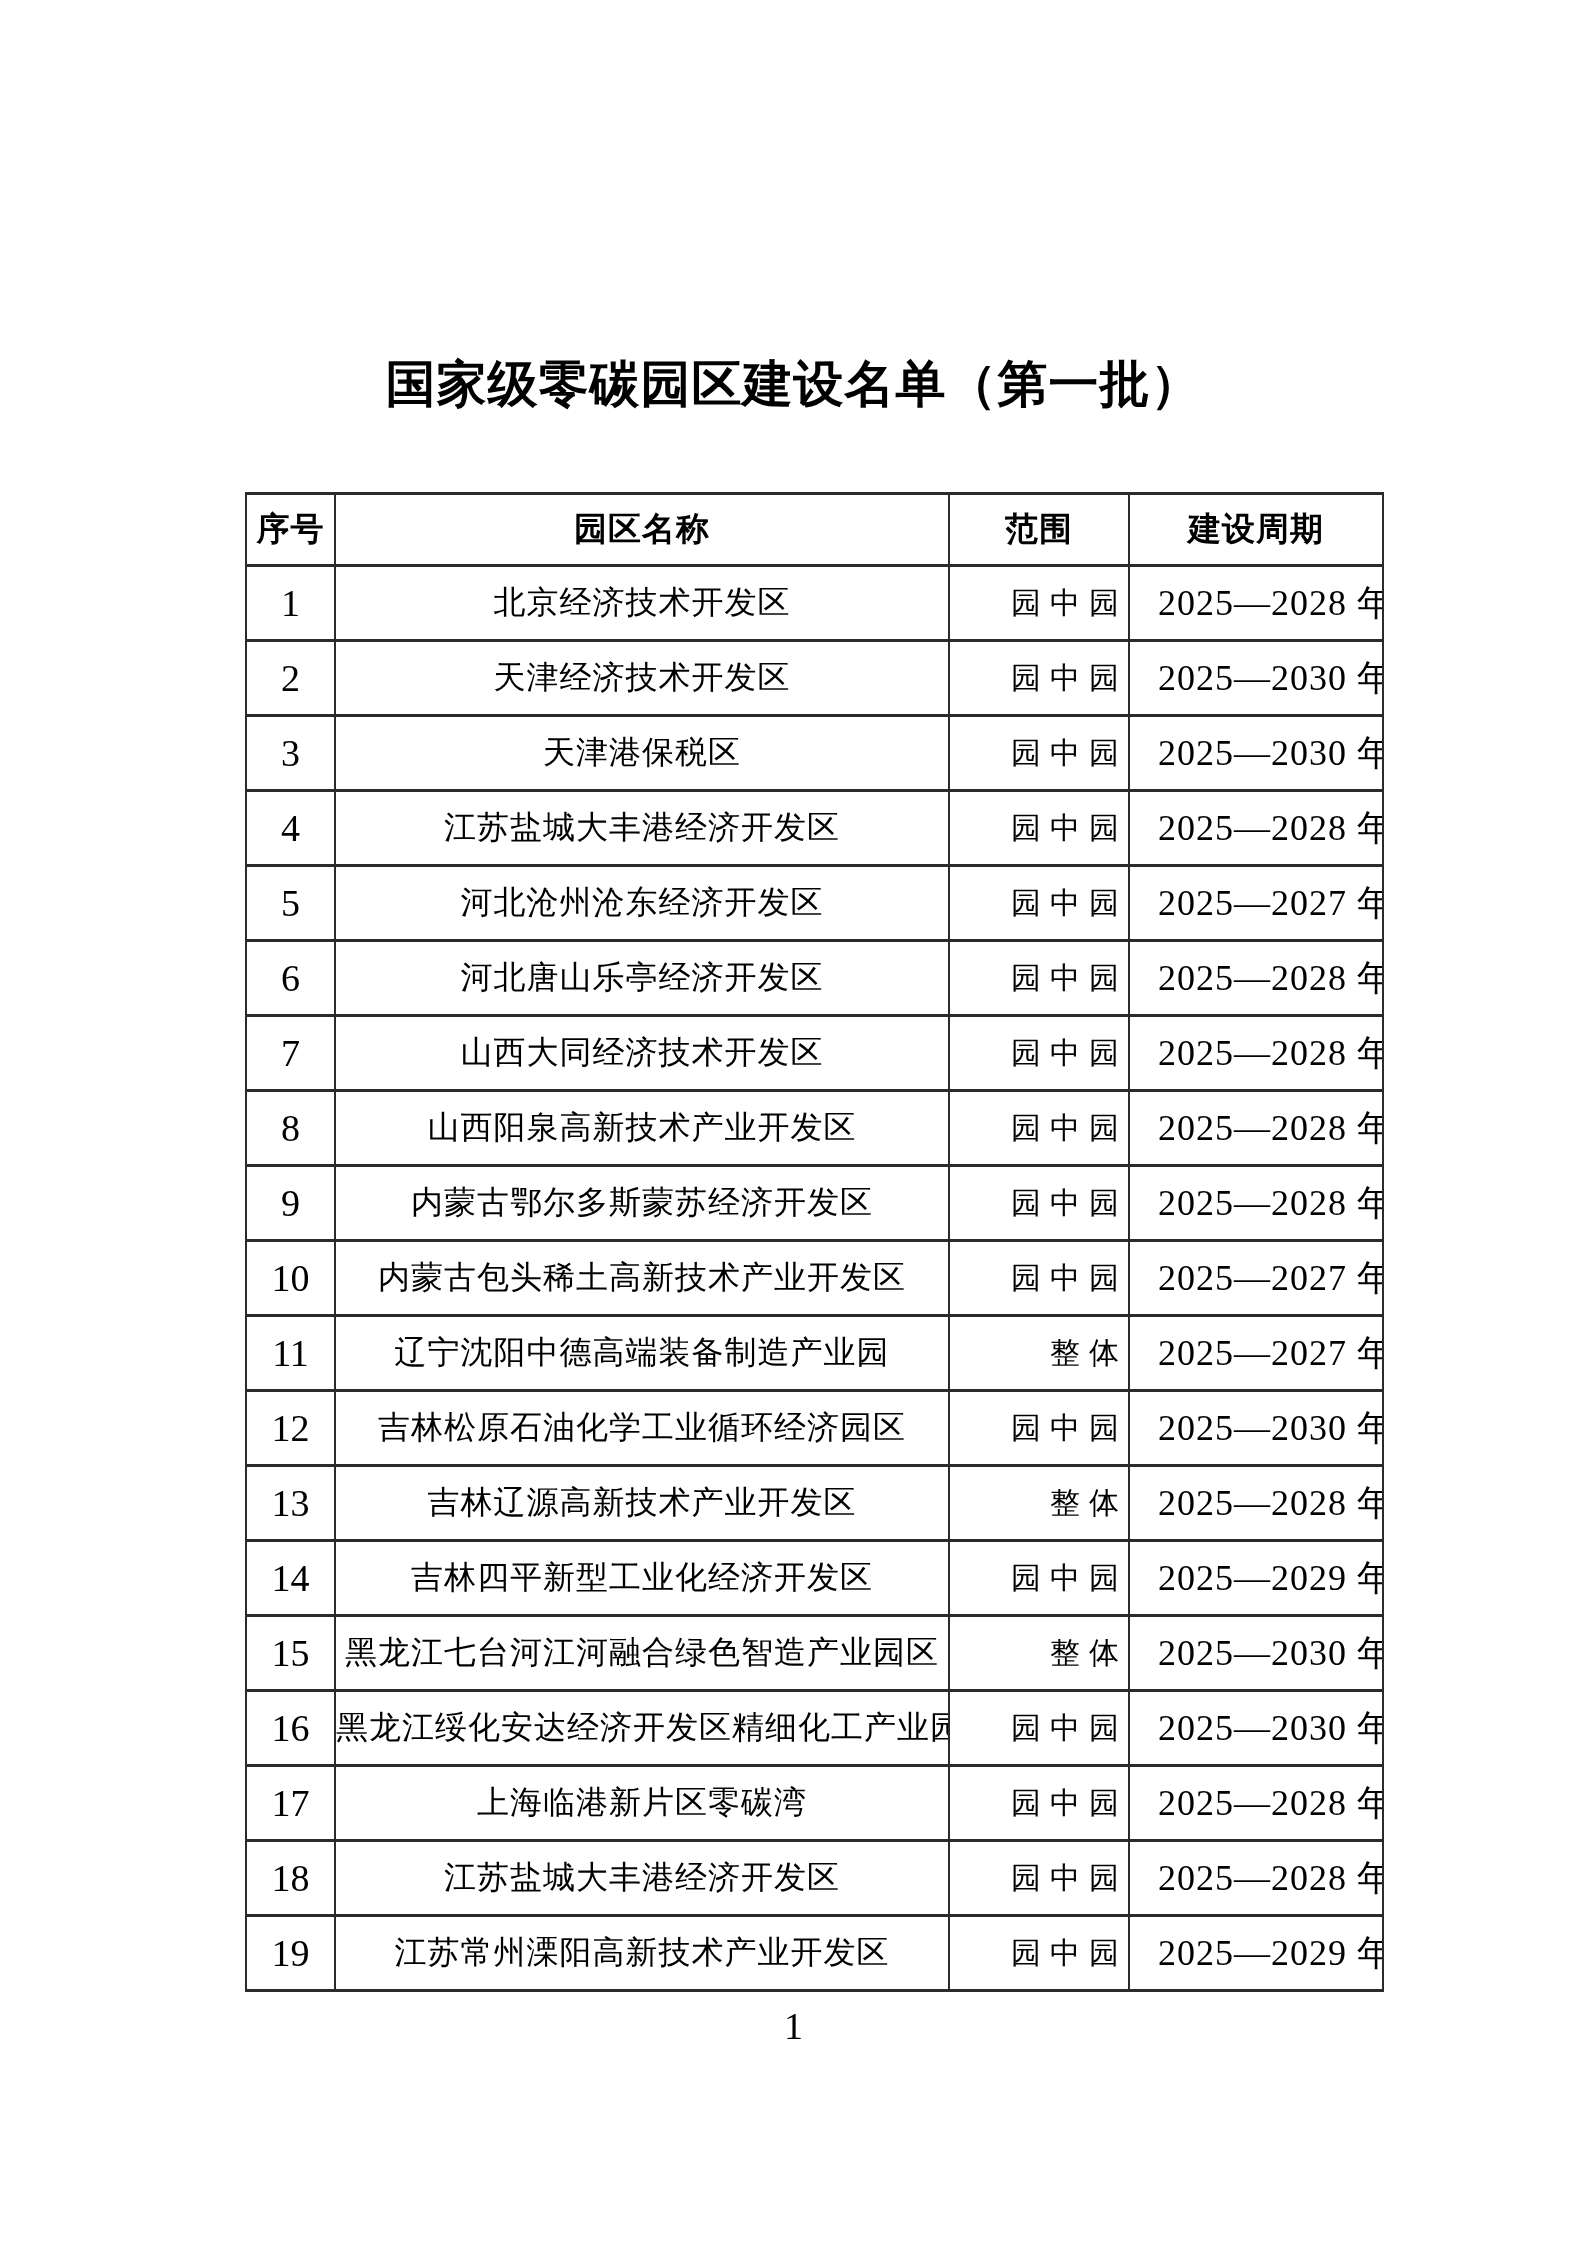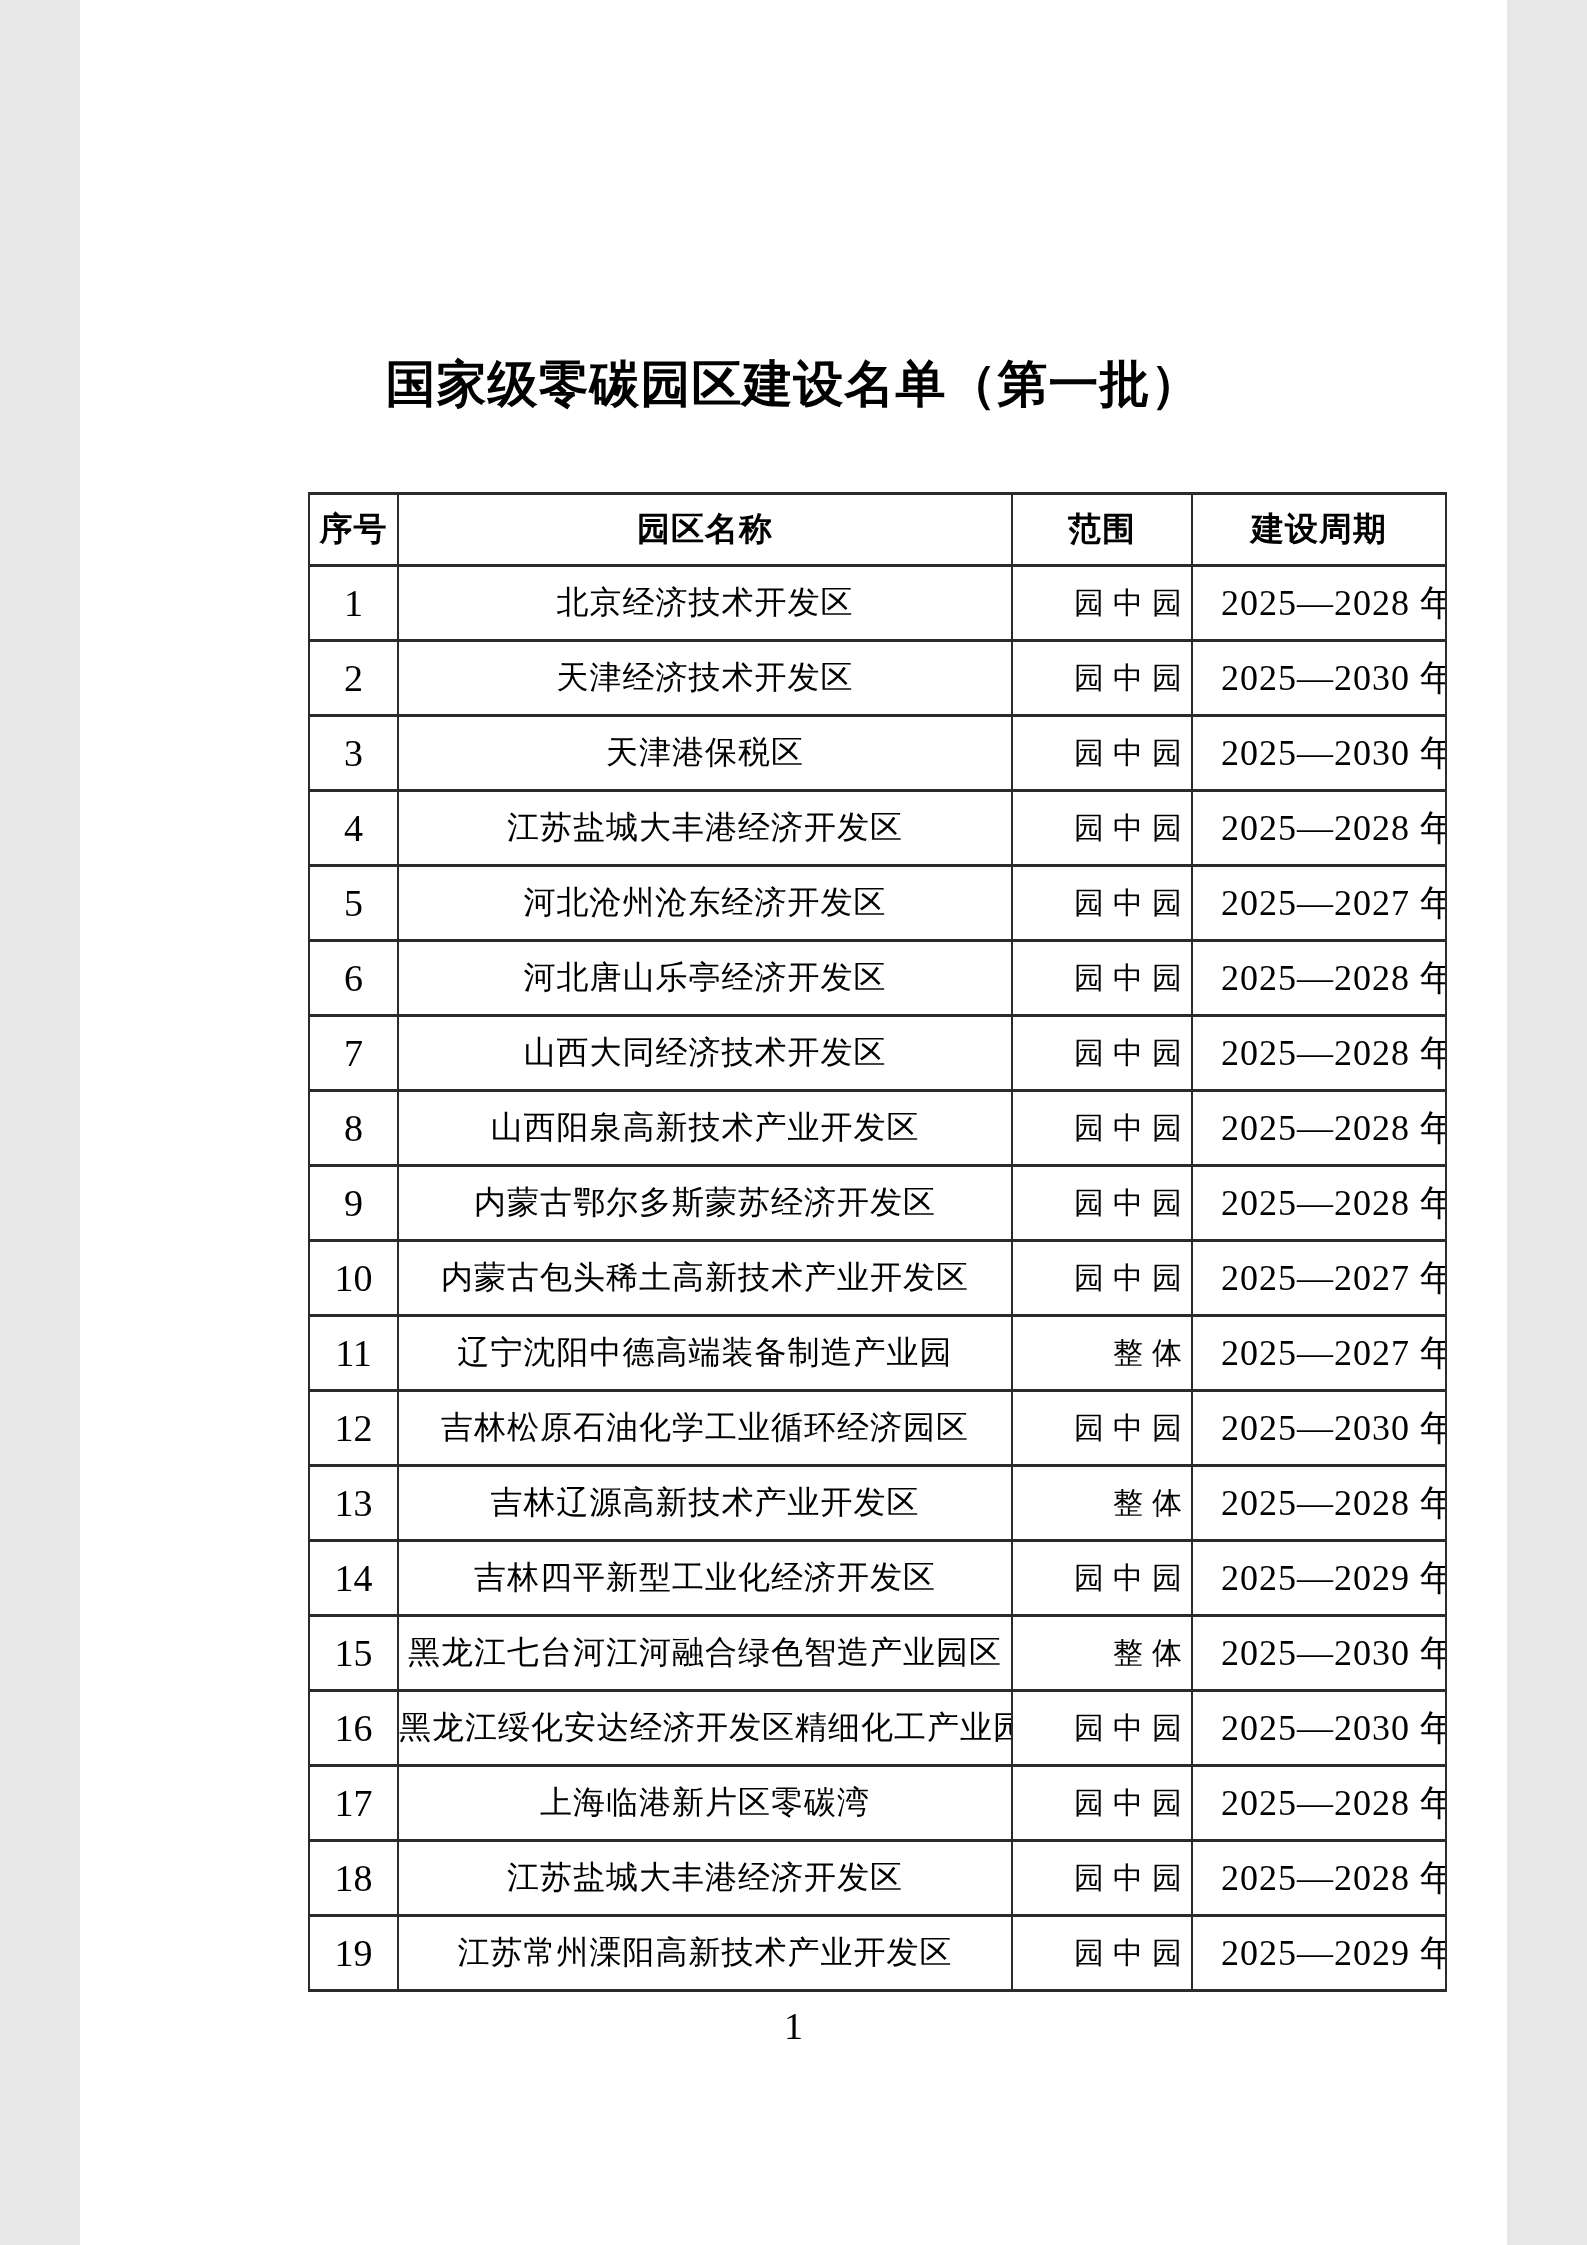--- a/index.html
+++ b/index.html
@@ -2,21 +2,21 @@
 <html><head>
 <meta charset="utf-8">
 <style>
   html, body {
     margin: 0;
     padding: 0;
     background: #e8e8e8;
   }
   .page {
     position: relative;
-    width: 1427px;
+    width: 1587px;
     height: 2245px;
     margin: 0 auto;
     background: #ffffff;
     font-family: "Liberation Serif", "DejaVu Serif", serif;
     color: #000000;
     overflow: hidden;
   }
   .doc-title {
     position: absolute;
     top: 352px;
@@ -24,21 +24,21 @@
     width: 100%;
     text-align: center;
     font-size: 50px;
     line-height: 1.3;
     font-weight: bold;
     letter-spacing: 1px;
     font-family: "Liberation Serif", "DejaVu Serif", serif;
   }
   table.parks {
     position: absolute;
-    left: 228px;
+    left: 245px;
     top: 492px;
     width: 1137px;
     border-collapse: collapse;
     table-layout: fixed;
     border-radius: 24px;
   }
   col.c-no     { width: 89px;  }
   col.c-name   { width: 614px; }
   col.c-scope  { width: 180px; }
   col.c-period { width: 254px; }

